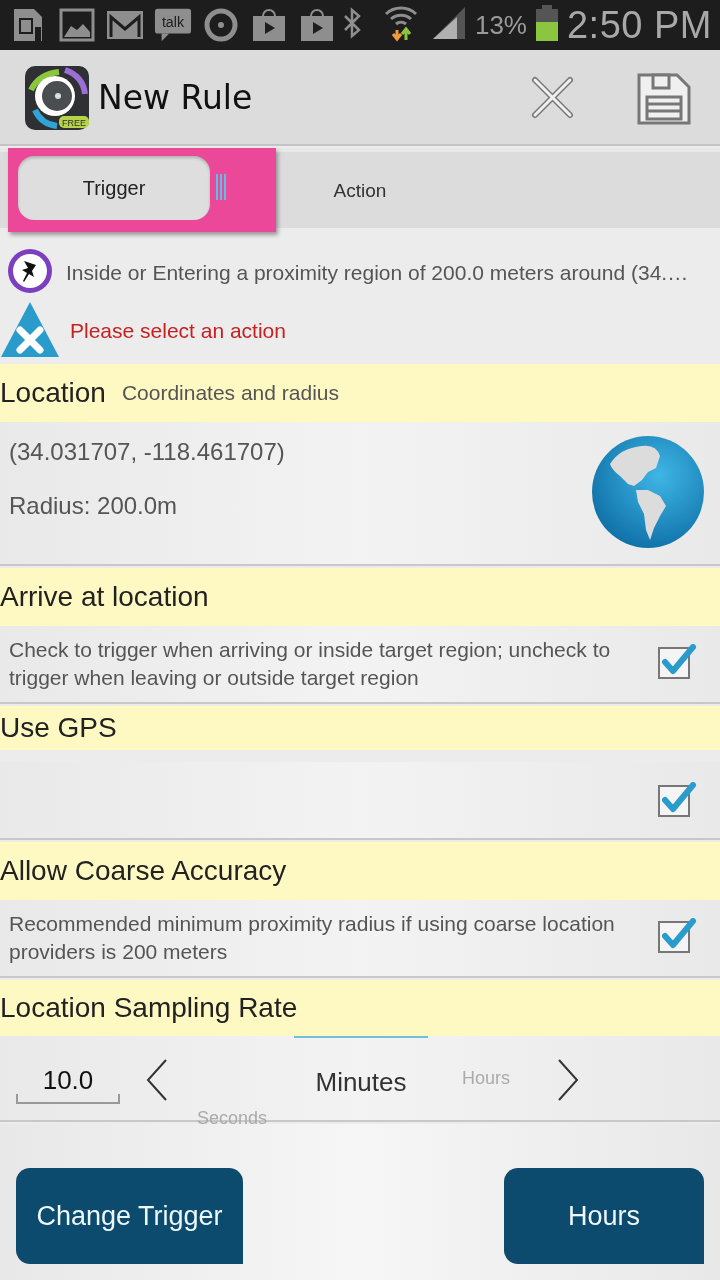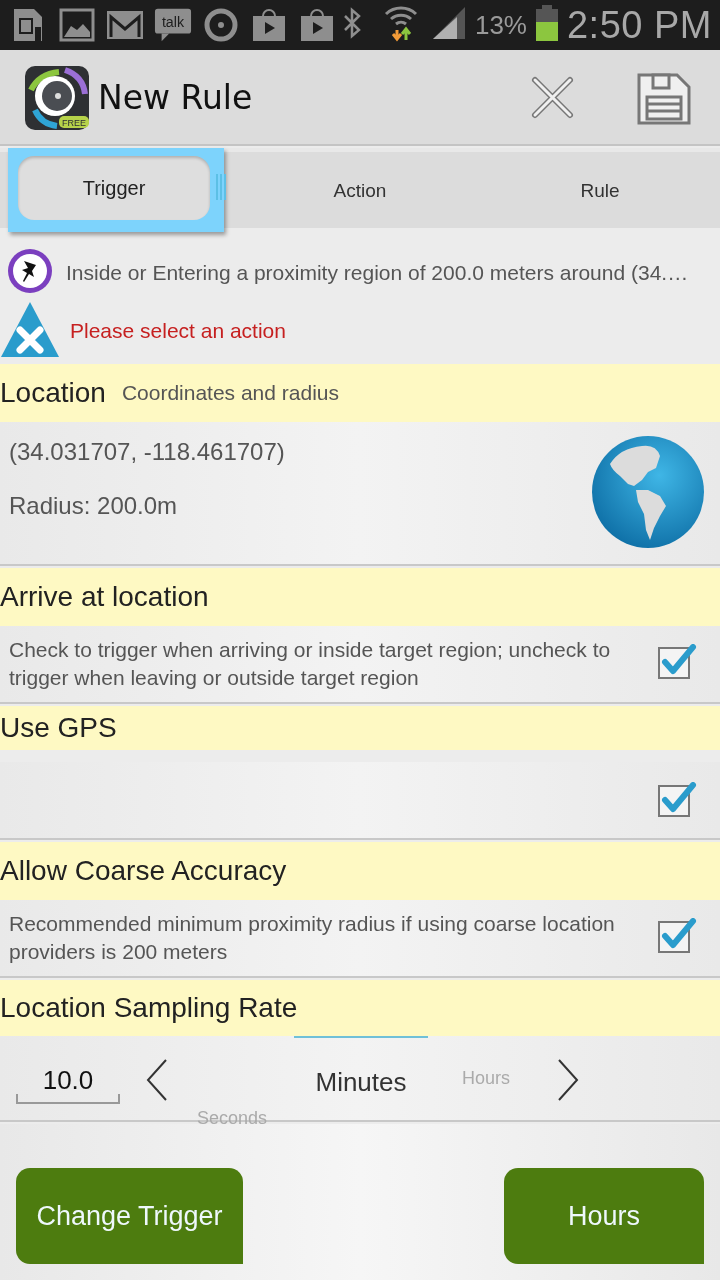--- a/index.html
+++ b/index.html
@@ -17,21 +17,21 @@
   
   .actionbar { position: absolute; left: 0; top: 50px; width: 720px; height: 96px; background: #dcdcdc; border-bottom: 2px solid #c4c4c4; }
   .app-icon { position: absolute; left: 25px; top: 16px; width: 64px; height: 64px; }
   .title { position: absolute; left: 98px; top: 28px; font-size: 33px; color: #111; font-family: "DejaVu Sans", sans-serif; }
   .close-btn { position: absolute; left: 525px; top: 20px; width: 55px; height: 55px; }
   .save-btn { position: absolute; left: 636px; top: 22px; width: 56px; height: 54px; }
 
   
   .tabbar { position: absolute; left: 0; top: 148px; width: 720px; height: 80px; background: #dcdcdc; border-top: 4px solid #e8e8e8; }
   .tab { position: absolute; top: 0; height: 78px; display: flex; align-items: center; justify-content: center; font-size: 19px; color: #333; }
-  .tab-active { left: 8px; width: 216px; top: -4px; height: 84px; background: #7dd3fc; box-shadow: 2px 3px 4px rgba(0,0,0,0.35); }
+  .tab-active { left: 8px; width: 268px; top: -4px; height: 84px; background: #ec4899; box-shadow: 2px 3px 4px rgba(0,0,0,0.35); }
   .tab-active-inner { position: absolute; left: 10px; top: 8px; width: 192px; height: 64px; border-radius: 16px; background: #dedede; box-shadow: inset 0 2px 3px rgba(0,0,0,0.2); display: flex; align-items: center; justify-content: center; font-size: 20px; color: #222; }
   .tab-grip { position: absolute; left: 208px; top: 26px; width: 10px; height: 26px; border-left: 2px solid #5cc0e6; border-right: 2px solid #5cc0e6; }
   .tab-grip::after { content: ""; position: absolute; left: 2px; top: 0; width: 2px; height: 26px; background: #5cc0e6; }
 
   
   .summary-row { position: absolute; left: 0; width: 720px; display: flex; align-items: center; }
   .summary-text { font-size: 21px; color: #555; white-space: nowrap; overflow: hidden; text-overflow: ellipsis; }
   .summary-error { font-size: 21px; color: #c62020; }
 
   
@@ -47,21 +47,21 @@
   .globe { position: absolute; left: 590px; top: 12px; width: 116px; height: 116px; }
 
   
   .rate-input { position: absolute; left: 16px; top: 22px; width: 104px; height: 46px; font-size: 26px; color: #111; text-align: center; border: none; background: transparent; border-bottom: 2px solid #999; font-family: "Liberation Sans", sans-serif; padding-left: 0; }
   .rate-input-ends { position: absolute; left: 16px; top: 58px; width: 104px; height: 10px; border-left: 2px solid #999; border-right: 2px solid #999; }
   .chev { position: absolute; top: 22px; width: 26px; height: 44px; }
   .unit { position: absolute; top: 32px; font-size: 18px; color: #aaa; }
   .unit-sel { position: absolute; left: 294px; top: 0; width: 134px; height: 74px; border-top: 2px solid #6fc0d8; display: flex; align-items: center; justify-content: center; font-size: 26px; color: #333; }
 
   
-  .btn { position: absolute; top: 1168px; height: 96px; background: #4d7c0f; color: #eef8fc; font-size: 27px; display: flex; align-items: center; justify-content: center; border: none; font-family: "Liberation Sans", sans-serif; }
+  .btn { position: absolute; top: 1168px; height: 96px; background: #0c4a6e; color: #eef8fc; font-size: 27px; display: flex; align-items: center; justify-content: center; border: none; font-family: "Liberation Sans", sans-serif; }
   .btn-change { left: 16px; width: 227px; border-radius: 14px 14px 0 14px; }
   .btn-next { left: 504px; width: 200px; border-radius: 14px 14px 0 14px; }
 </style>
 </head>
 <body>
 
 <div class="statusbar">
   <div class="sb-left">
     <span class="sb-ic">
       <svg width="34" height="36" viewBox="0 0 34 36">
@@ -174,23 +174,20 @@
   </div>
 </div>
 
 <div class="tabbar">
   <div class="tab tab-active">
     <div class="tab-active-inner">Trigger</div>
     <div class="tab-grip"></div>
   </div>
   <div class="tab" style="left:240px;width:240px;">
     <span>Action</span>
-  </div>
-  <div class="tab" style="left:480px;width:240px;">
-    <span>Rule</span>
   </div>
 </div>
 
 <div class="summary-row" style="top:248px;height:50px;">
   <span style="margin-left:6px;margin-right:12px;">
     <svg width="48" height="48" viewBox="0 0 48 48">
       <circle cx="24" cy="24" r="22" fill="#7b3fbf"></circle>
       <circle cx="24" cy="24" r="17" fill="#fff"></circle>
       <path d="M18 14l12 4-4 6 2 6-5-3-5 8-1-1 4-8-5-3 6-2z" fill="#111"></path>
     </svg>

